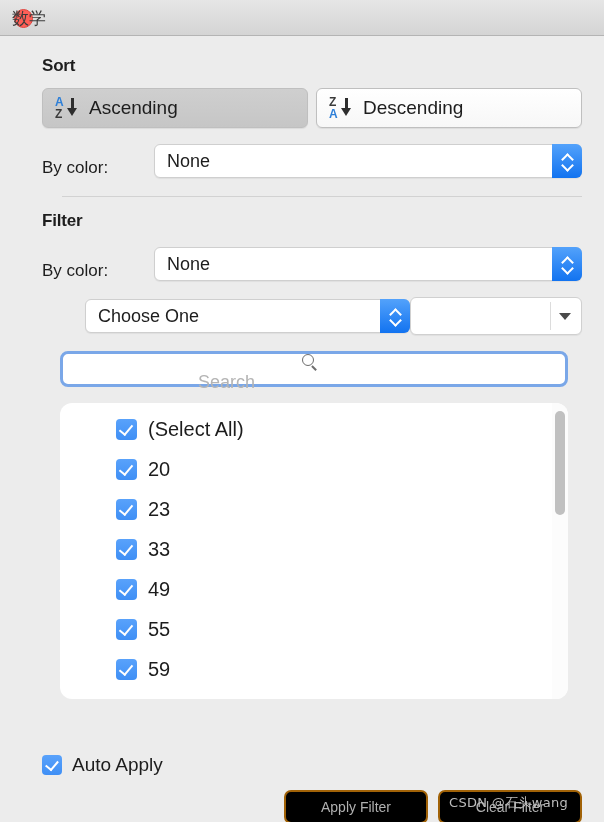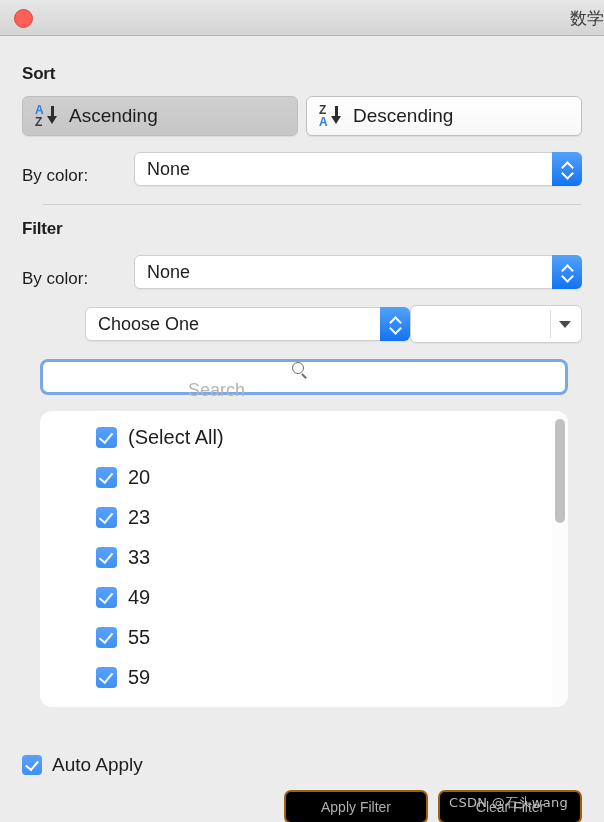--- a/index.html
+++ b/index.html
@@ -35,36 +35,37 @@
     top: 9px;
     width: 19px;
     height: 19px;
     border-radius: 50%;
     background: #ff5f57;
     border: 1px solid #e0443e;
     box-sizing: border-box;
   }
   .title-text {
     position: absolute;
-    left: 0;
+    left: 12px;
     right: 0;
     top: 7px;
-    text-align: right;
+    text-align: left;
     font-size: 17px;
     color: #3c3c3c;
     font-family: "DejaVu Sans", sans-serif;
   }
 
   
   .content {
     position: relative;
-    padding: 16px 22px;
+    padding: 8px 22px;
     background: #ececec;
     height: 786px;
     box-sizing: border-box;
+    margin-left: 20px;
   }
 
   .section-title {
     font-size: 17px;
     font-weight: bold;
     color: #1d1d1d;
     margin: 0;
     letter-spacing: -0.2px;
   }
   .sort-title { padding-top: 12px; }

